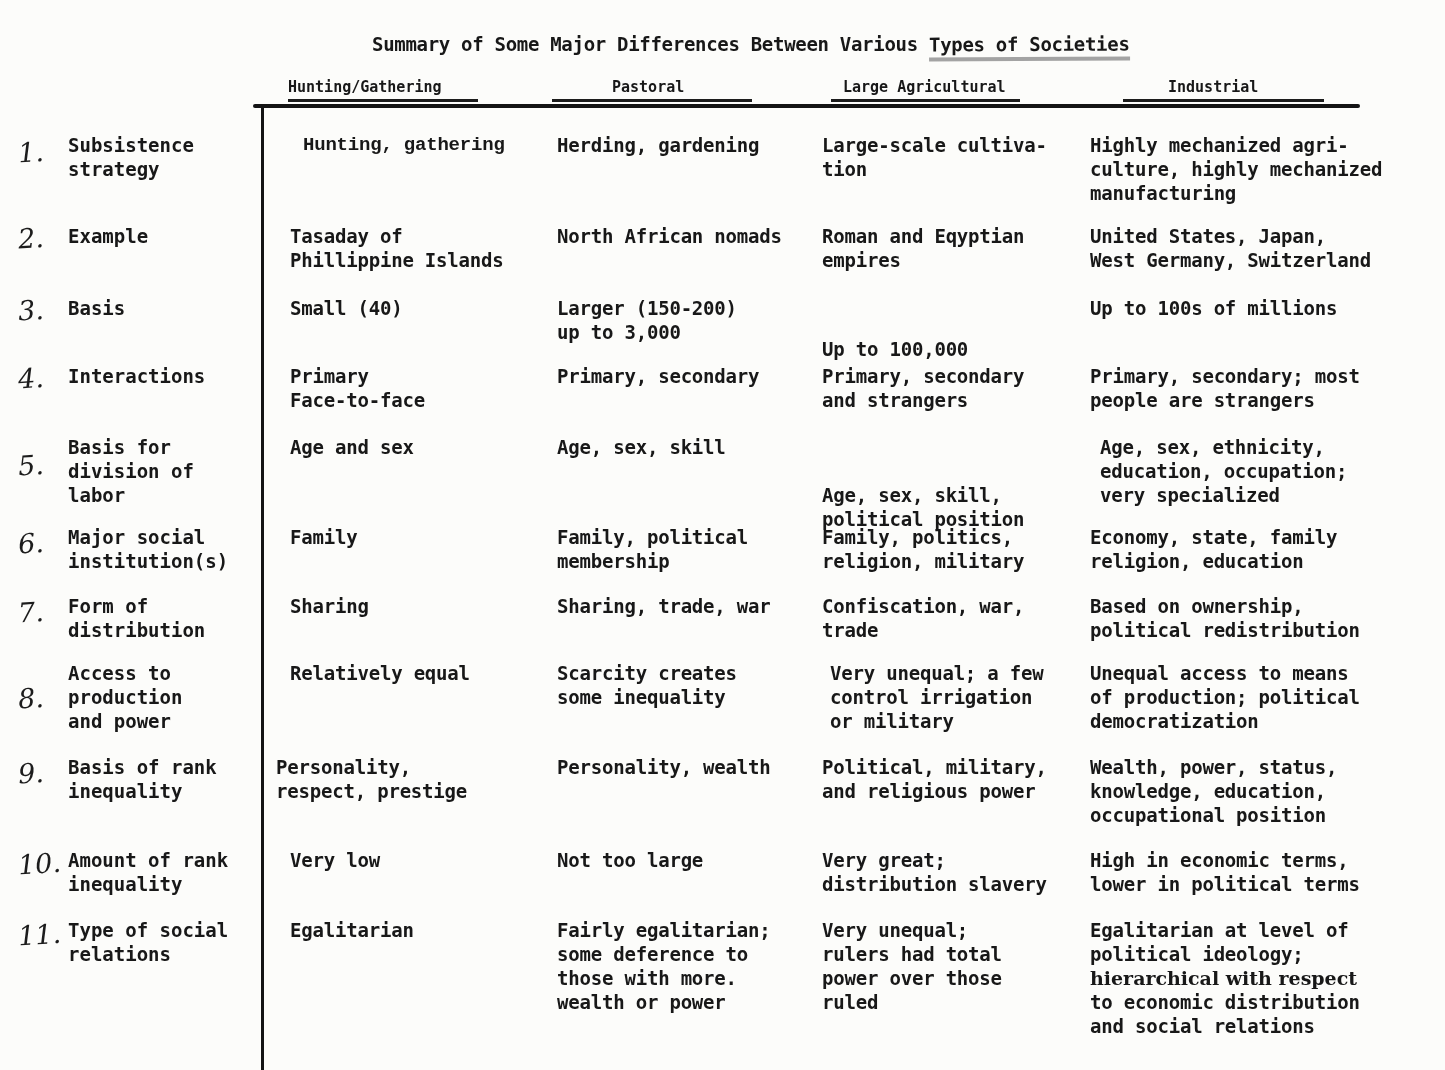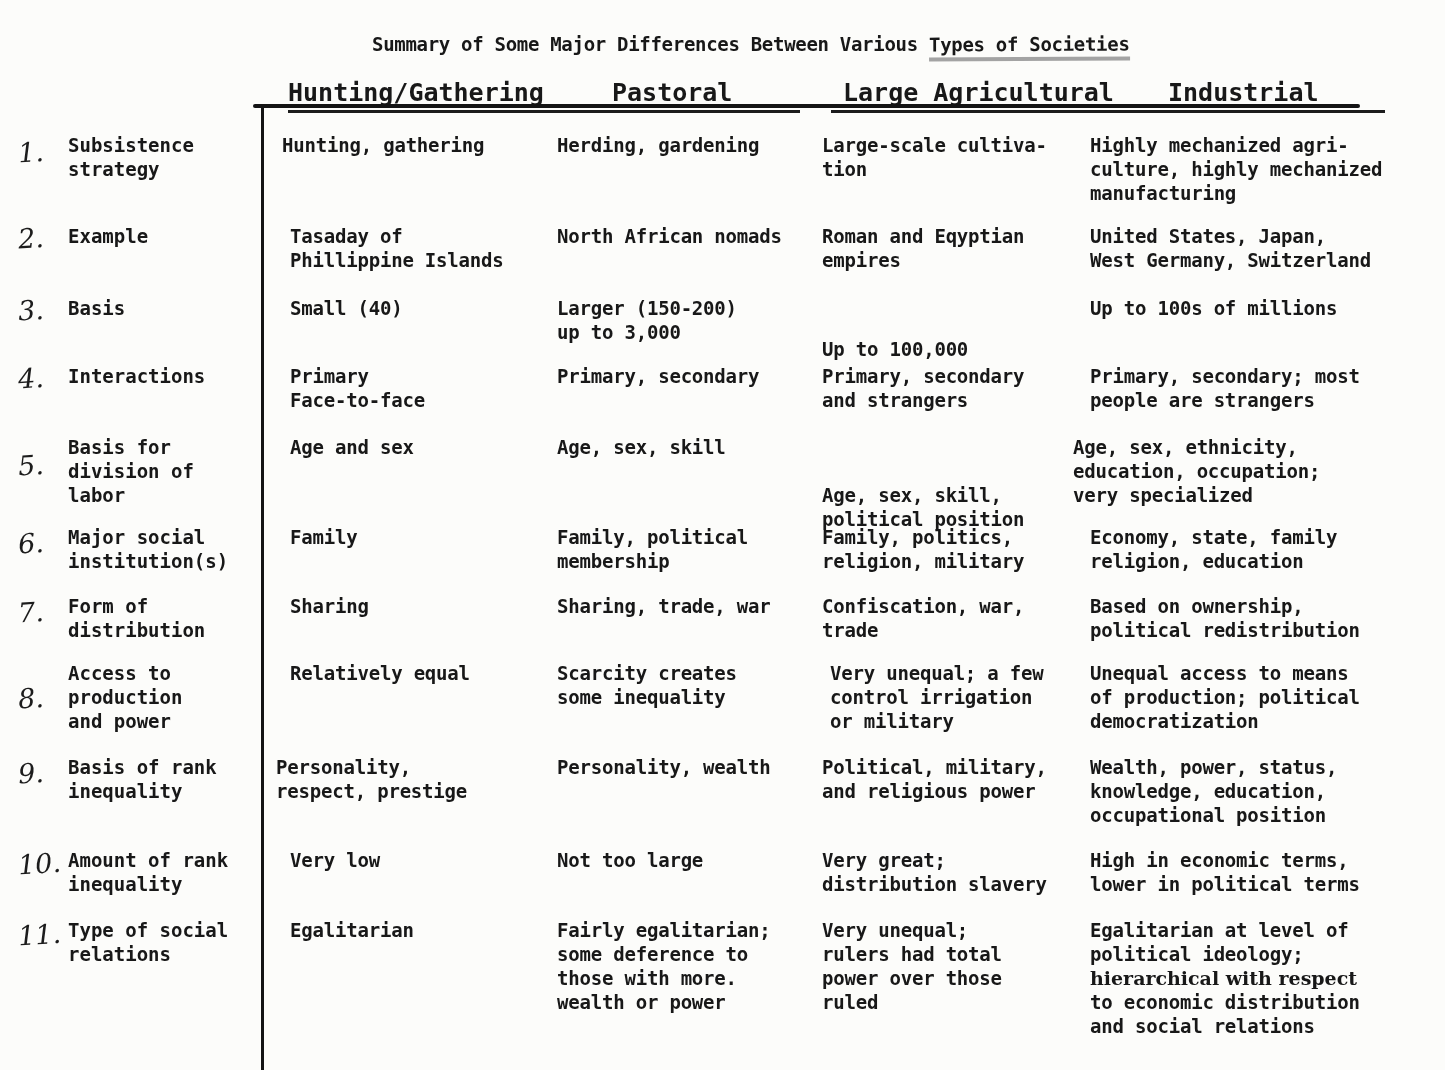--- a/index.html
+++ b/index.html
@@ -10,21 +10,21 @@
     color:#181818;
   }
   
   .title {
     position:absolute; left:372px; top:33px;
     font-size:19px; font-weight:700; letter-spacing:-0.3px; white-space:nowrap;
   }
   .title .u { border-bottom:4px solid #a3a3a3; padding-bottom:2px; display:inline-block; transform:rotate(-0.25deg); }
   
   .colhead {
-    position:absolute; top:78px; font-size:25px; font-weight:700; white-space:nowrap;
+    position:absolute; top:78px; font-size:15px; font-weight:700; white-space:nowrap;
   }
   .colhead .hu { display:inline-block; border-bottom:3px solid #1c1c1c; padding-bottom:3px; }
   
   .rule  { position:absolute; left:253px; top:104px; width:1107px; height:4px; background:#141414; border-radius:2px; }
   .vline { position:absolute; left:261px; top:104px; width:3px;  height:966px; background:#141414; }
   
   .row { position:absolute; left:0; width:1445px; }
   .num {
     position:absolute; left:18px; width:46px;
     font-family:"DejaVu Serif","Liberation Serif",serif;
@@ -61,21 +61,21 @@
     <span class="hu" style="padding-left:45px;padding-right:66px">Industrial</span></div>
 
   <div class="rule"></div>
   <div class="vline"></div>
 
   <div id="rows">
       <div class="row" style="top: 133px;">
         <div class="num" style="top: 3px;">1.</div>
         <div class="lbl">Subsistence
 strategy</div>
-        <div class="cell" style="left: 282px; width: 250px;">Hunting, gathering</div>
+        <div class="cell" style="left: 303px; width: 250px; font-family: Liberation Mono, monospace;">Hunting, gathering</div>
         <div class="cell" style="left: 557px; width: 252px;">Herding, gardening</div>
         <div class="cell" style="left: 822px; width: 256px;">Large-scale cultiva-
 tion</div>
         <div class="cell" style="left: 1090px; width: 330px;">Highly mechanized agri-
 culture, highly mechanized
 manufacturing</div>
       </div>
       <div class="row" style="top: 224px;">
         <div class="num" style="top: -2px;">2.</div>
         <div class="lbl">Example</div>
@@ -109,21 +109,21 @@
       </div>
       <div class="row" style="top: 435px;">
         <div class="num" style="top: 14px;">5.</div>
         <div class="lbl">Basis for
 division of
 labor</div>
         <div class="cell" style="left: 290px; width: 250px;">Age and sex</div>
         <div class="cell" style="left: 557px; width: 252px;">Age, sex, skill</div>
         <div class="cell" style="left: 822px; width: 256px; margin-top: 48px;">Age, sex, skill,
 political position</div>
-        <div class="cell" style="left: 1073px; width: 330px;">Age, sex, ethnicity,
+        <div class="cell" style="left: 1100px; width: 330px;">Age, sex, ethnicity,
 education, occupation;
 very specialized</div>
       </div>
       <div class="row" style="top: 525px;">
         <div class="num" style="top: 2px;">6.</div>
         <div class="lbl">Major social
 institution(s)</div>
         <div class="cell" style="left: 290px; width: 250px;">Family</div>
         <div class="cell" style="left: 557px; width: 252px;">Family, political
 membership</div>

